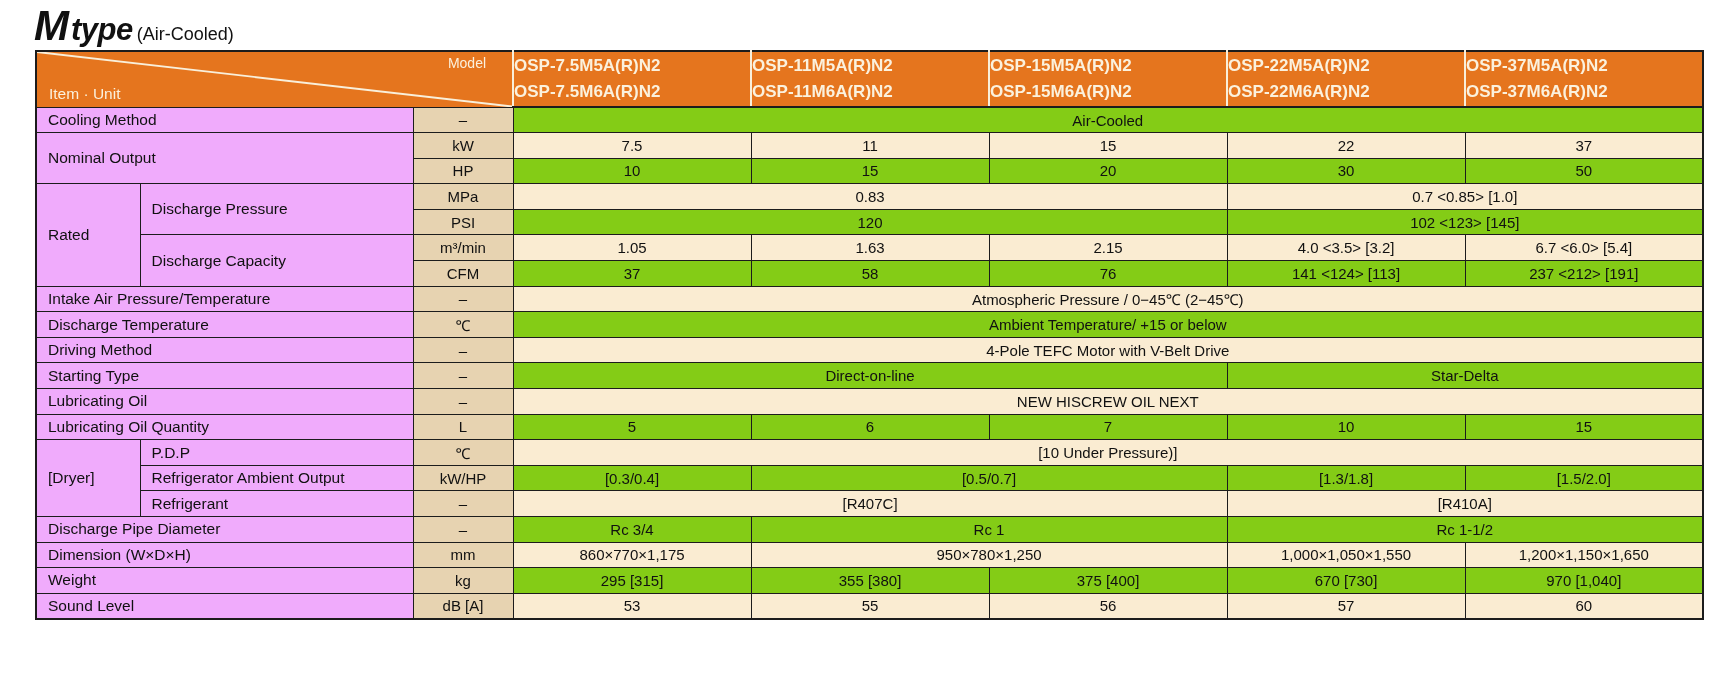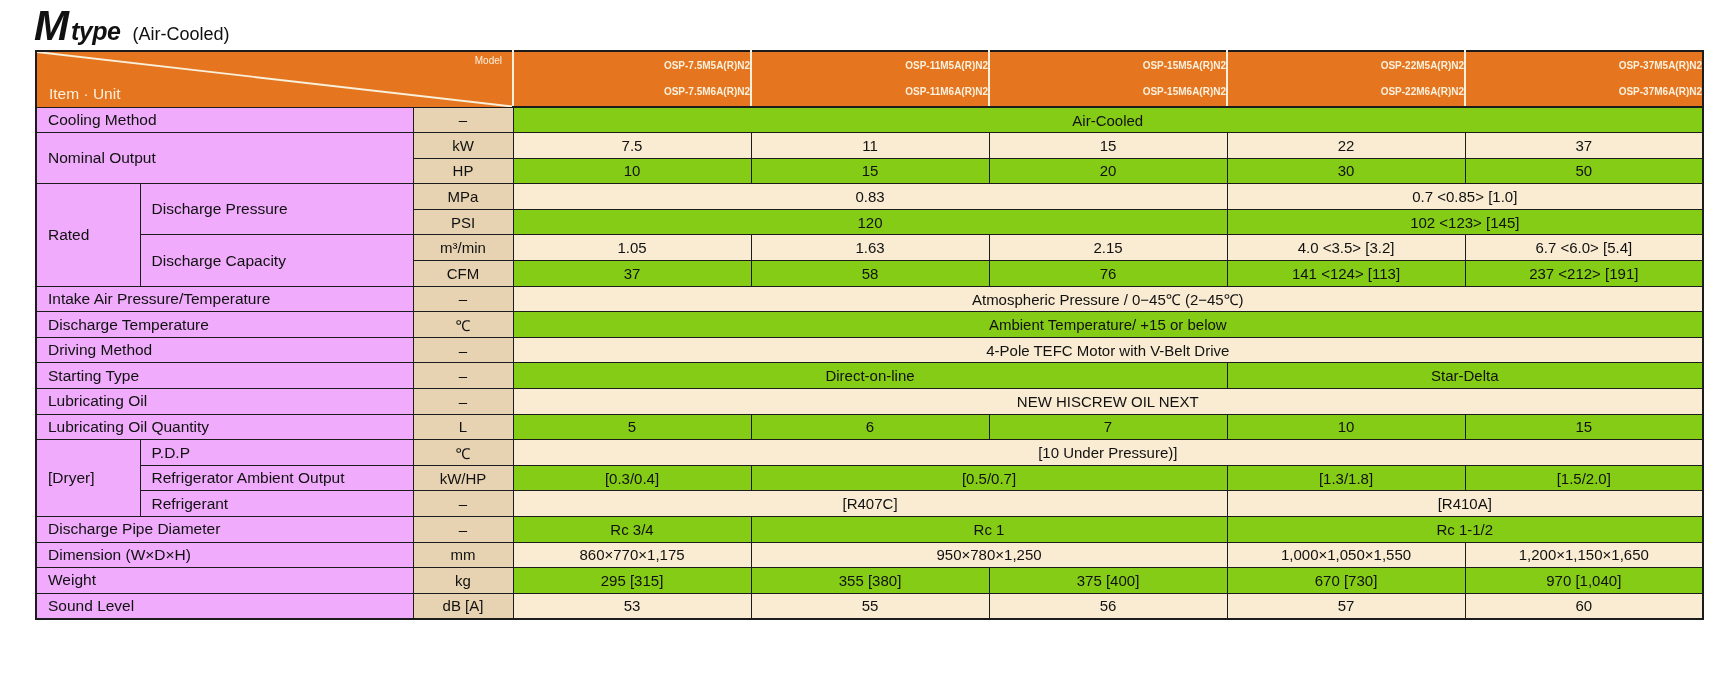--- a/index.html
+++ b/index.html
@@ -4,51 +4,51 @@
 <style>
   * { box-sizing: border-box; }
   html,body { margin:0; padding:0; background:#ffffff; }
   .page {
     width:1717px; height:689px; background:#ffffff; overflow:hidden;
     font-family:"Liberation Sans", sans-serif; color:#111;
   }
   
   .title { margin:6px 0 4px 34px; height:40px; display:flex; align-items:baseline; }
   .t-m    { font-style:italic; font-weight:bold; font-size:42px; line-height:40px; letter-spacing:-1px; }
-  .t-type { font-style:italic; font-weight:bold; font-size:25px; margin-left:3px; letter-spacing:-0.5px; }
-  .t-suffix { font-size:18px; margin-left:12px; font-weight:normal; }
+  .t-type { font-style:italic; font-weight:bold; font-size:31px; margin-left:3px; letter-spacing:-0.5px; }
+  .t-suffix { font-size:18px; margin-left:4px; font-weight:normal; }
 
   
   table.spec {
     margin-left:35px;
     border-collapse:collapse;
     table-layout:fixed;
     width:1667px;
     border:2.5px solid #1c1c1c;
   }
   .spec th, .spec td {
     border:1.5px solid #1c1c1c;
     padding:0 6px;
     font-size:15px;
     overflow:hidden;
     white-space:nowrap;
   }
   
   thead th { background:#e5751e; color:#fbf1dd; height:56px; }
   th.corner { position:relative; padding:0; border-right:none; }
   th.corner .model-word {
-    position:absolute; top:3px; right:10px; font-weight:normal; font-size:10px;
+    position:absolute; top:3px; right:26px; font-weight:normal; font-size:14px;
   }
   th.corner .itemunit-word {
     position:absolute; bottom:4px; left:12px; font-weight:normal; font-size:15.5px;text-align:center;
   }
   th.corner svg { position:absolute; left:0; top:0; width:100%; height:100%; display:block; }
   th.model {
     border-left:2.5px solid #f9efda; border-bottom:2.5px solid #1c1c1c;
-    font-weight:bold; font-size:10px; text-align:right; padding:0;
+    font-weight:bold; font-size:17px; text-align:left; padding:0;
   }
   th.model div { line-height:26px; }
 
   
   tbody td { height:25.6px; text-align:center; }
   td.lab, td.grp {
     background:#f0abfc; text-align:left; padding-left:11px; font-size:15.5px;
   }
   td.unit { background:#e7d3b1; text-align:center; }
   tr.w td.d { background:#84cc16; }

